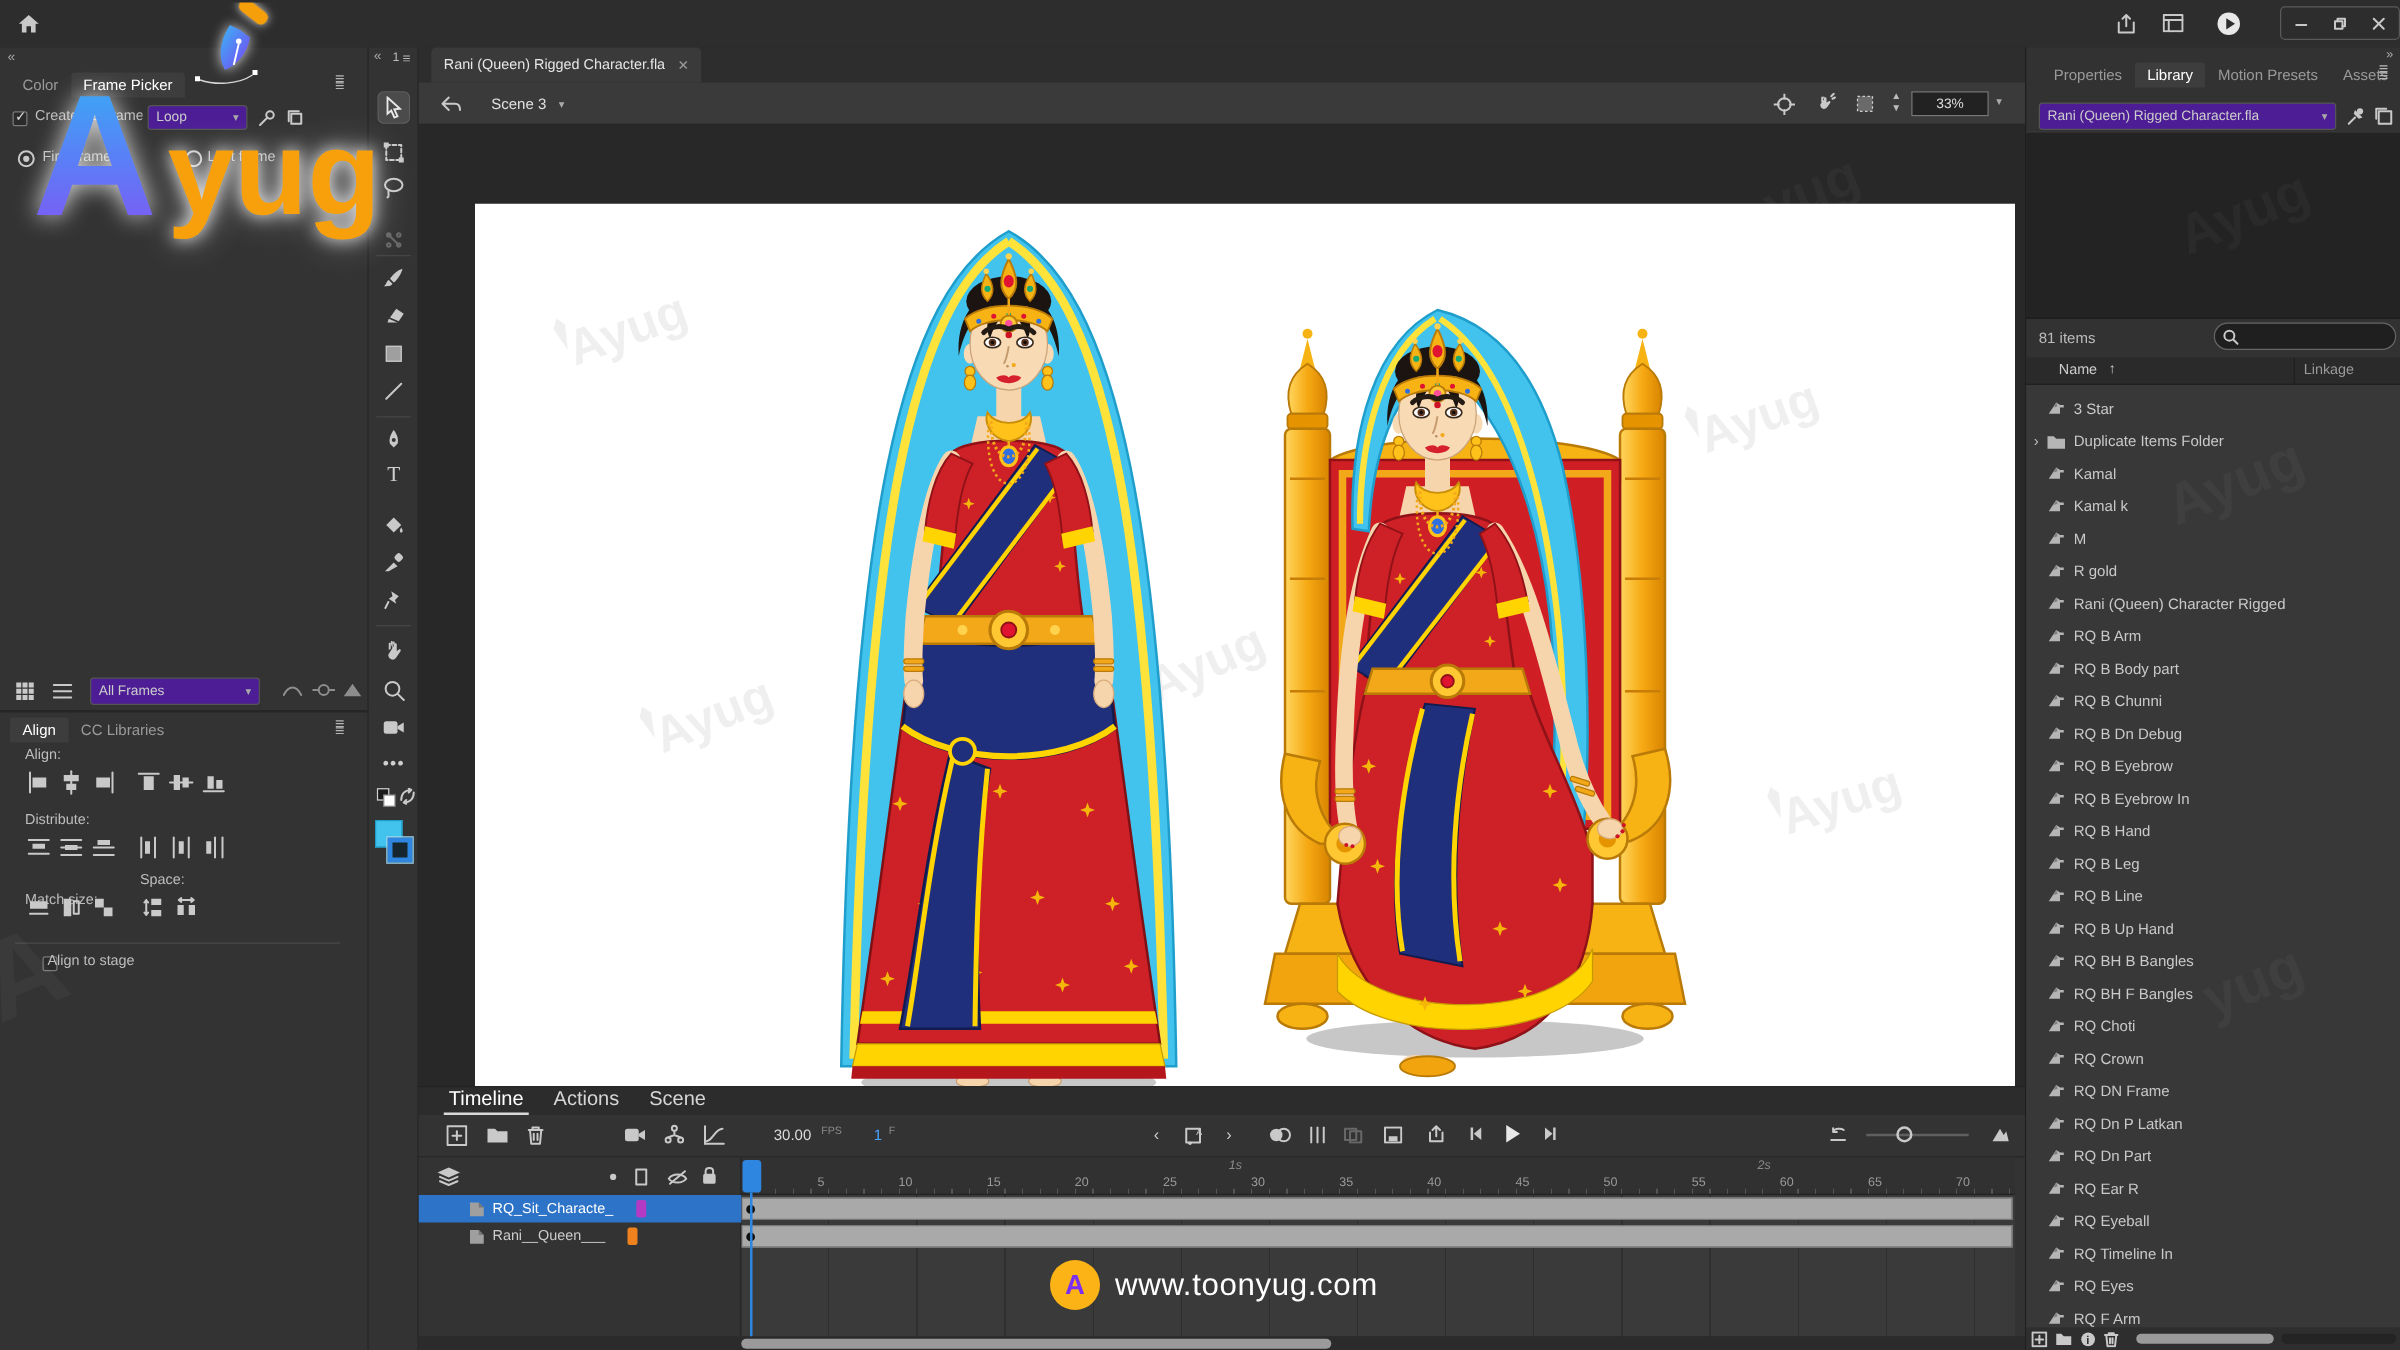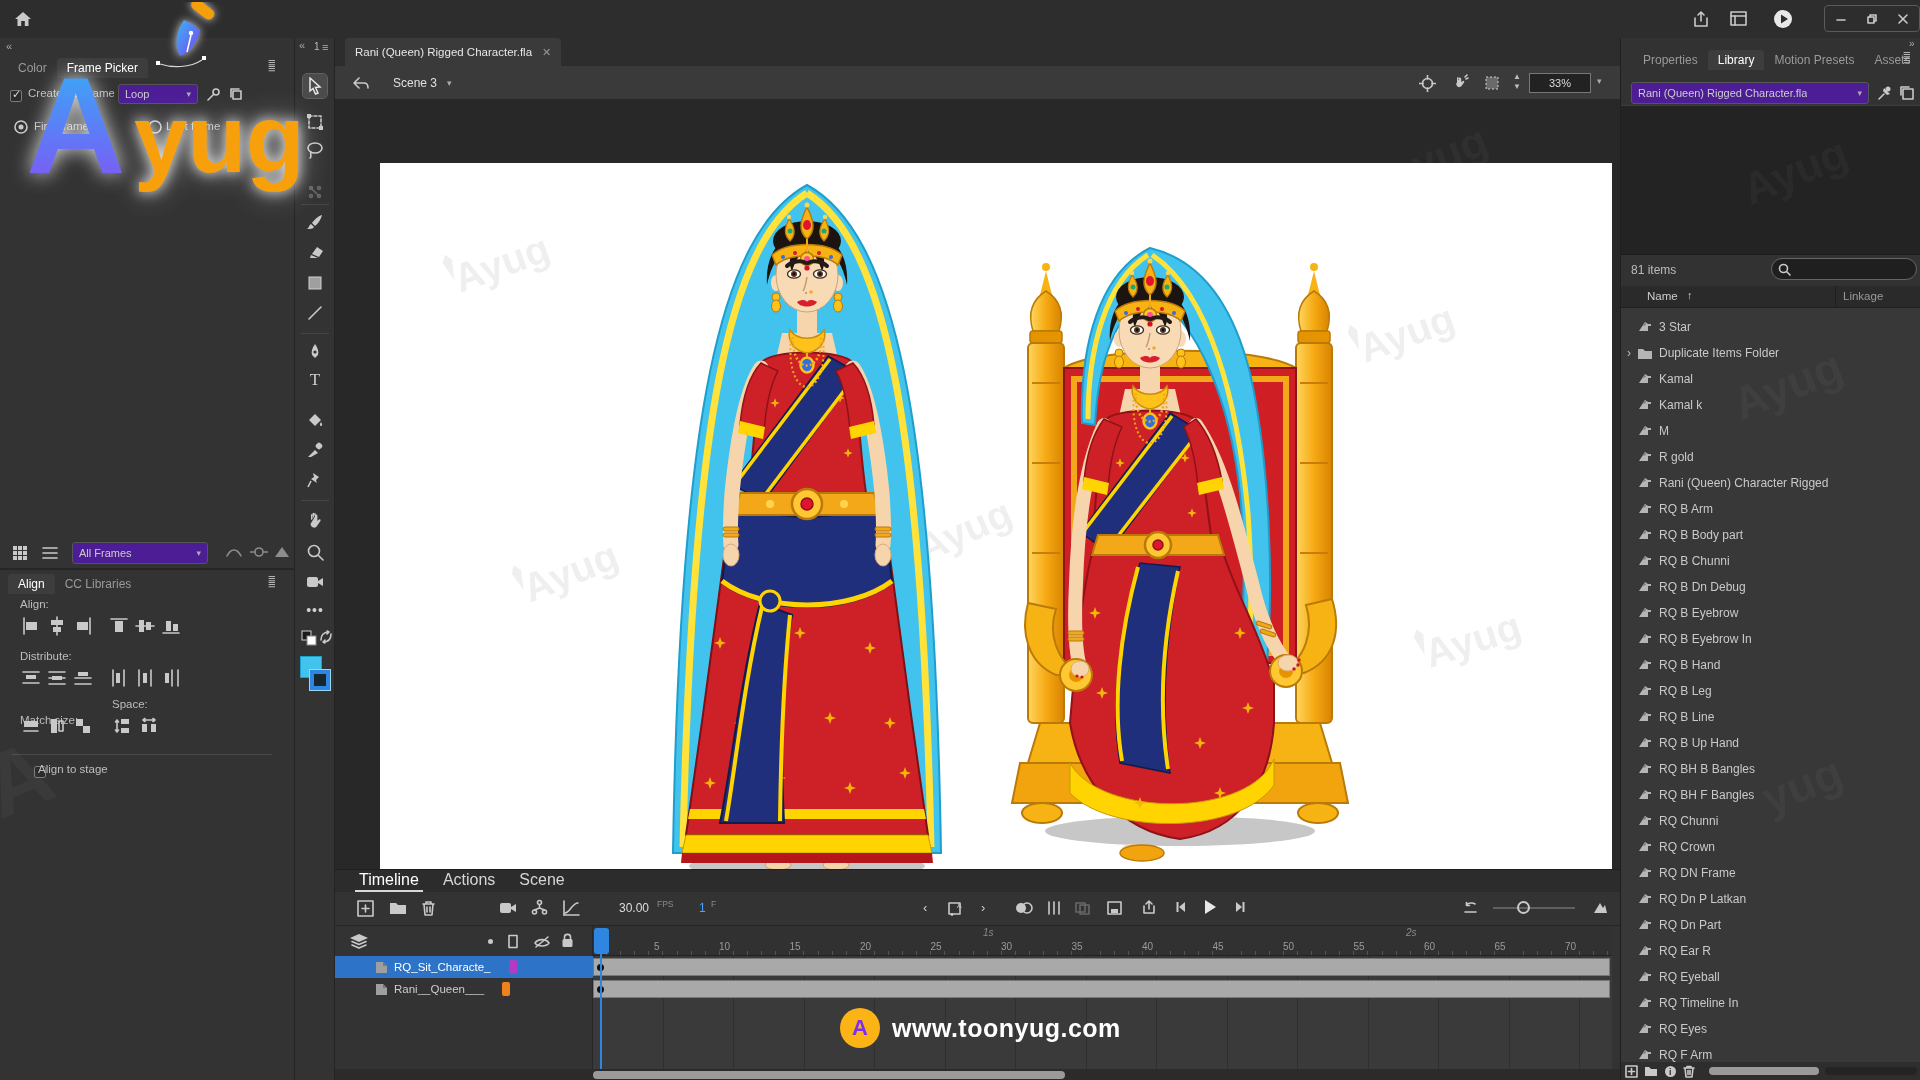--- a/index.html
+++ b/index.html
@@ -71,21 +71,21 @@
   .layer-row.selected{background:#2d74c8;color:#fff}
   .layer-swatch{width:8px;height:14px;border-radius:2px;margin-left:12px}
   #playhead-line{width:2px;background:#2f86e0;z-index:3}
   #playhead-head{border-radius:3px;background:#2f86e0;z-index:4}
   #tl-scroll{left:0;top:199px;width:1285px;height:12px;background:#2b2b2b}
   #tl-thumb{left:258px;top:2px;width:472px;height:8px;background:#9a9a9a;border-radius:4px}
 
   
   #toonyug{left:505px;top:138px;display:flex;align-items:center;gap:12px;z-index:6}
   #ty-circle{width:40px;height:40px;border-radius:50%;background:#fcb315;display:flex;align-items:center;justify-content:center;font-weight:bold;font-size:22px;color:#7b2ff2}
-  #ty-text{font-size:25px;font-weight:bold;color:#fff;letter-spacing:.5px}
+  #ty-text{font-size:25px;font-weight:normal;color:#fff;letter-spacing:.5px}
 
   
   .rlocal{position:absolute}
   #lib-list{position:absolute;left:0;top:270px;width:300px;height:754px;overflow:hidden;background:#383838}
   .lib-row{height:26px;display:flex;align-items:flex-end;font-size:12px;color:#c9c9c9}
   .lib-row .expander{width:16px;text-align:center;color:#bbb;font-size:12px;visibility:hidden}
   .lib-row[data-type="folder"] .expander{visibility:visible}
   .lib-row .folder-icon{display:none;width:18px}
   .lib-row .sym-icon{display:inline-block;width:18px}
   .lib-row[data-type="folder"] .folder-icon{display:inline-block}
@@ -1300,21 +1300,21 @@
         <div class="lib-row" data-type="symbol">
           <span class="expander">›</span>
           <span class="sym-icon">
             <svg width="16" height="14" viewBox="0 0 16 14">
               <path d="M2,11 L8,2 L11,4 L11,11 Z" fill="#b5b5b5"></path>
               <path d="M8,2 L6,6 L9,5 Z" fill="#7d7d7d"></path>
               <line x1="11" y1="5" x2="14" y2="5" stroke="#b5b5b5" stroke-width="2"></line>
             </svg>
           </span>
 
-          <span class="lib-name">RQ Chunni</span>
+          <span class="lib-name">RQ Choti</span>
         </div>
 
         <div class="lib-row" data-type="symbol">
           <span class="expander">›</span>
           <span class="sym-icon">
             <svg width="16" height="14" viewBox="0 0 16 14">
               <path d="M2,11 L8,2 L11,4 L11,11 Z" fill="#b5b5b5"></path>
               <path d="M8,2 L6,6 L9,5 Z" fill="#7d7d7d"></path>
               <line x1="11" y1="5" x2="14" y2="5" stroke="#b5b5b5" stroke-width="2"></line>
             </svg>

